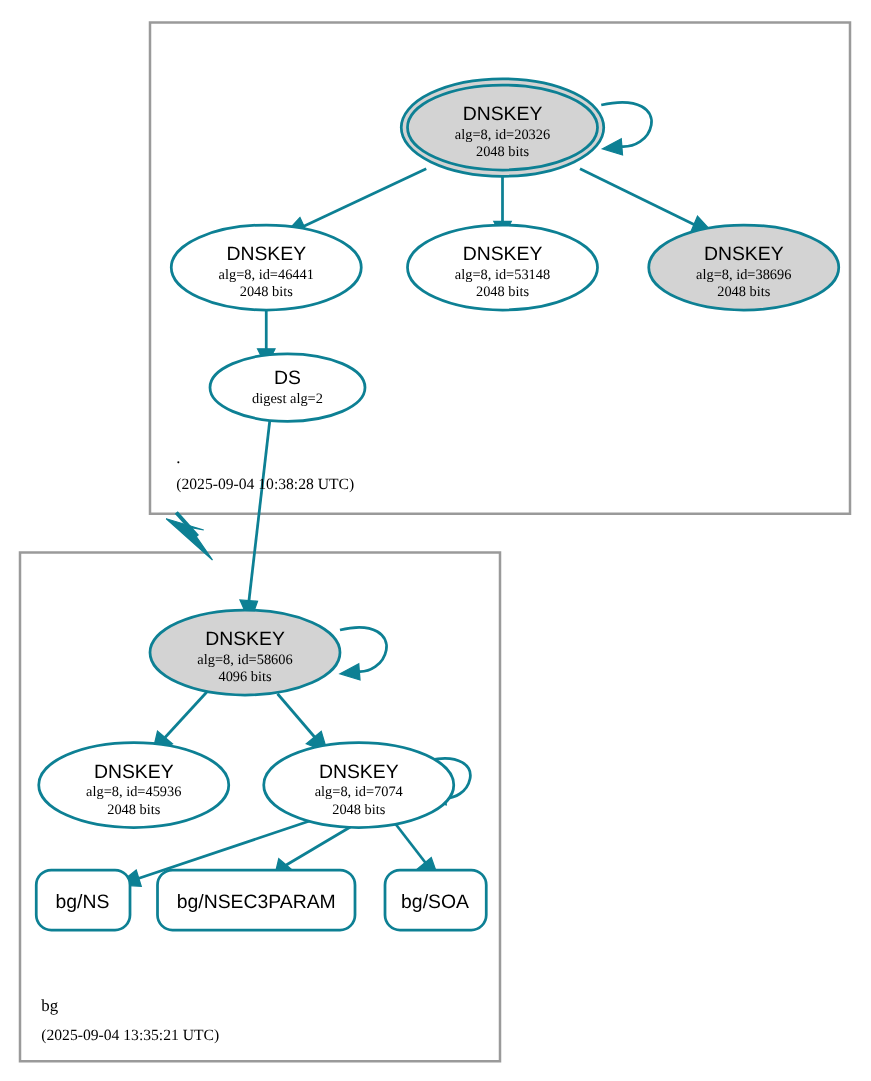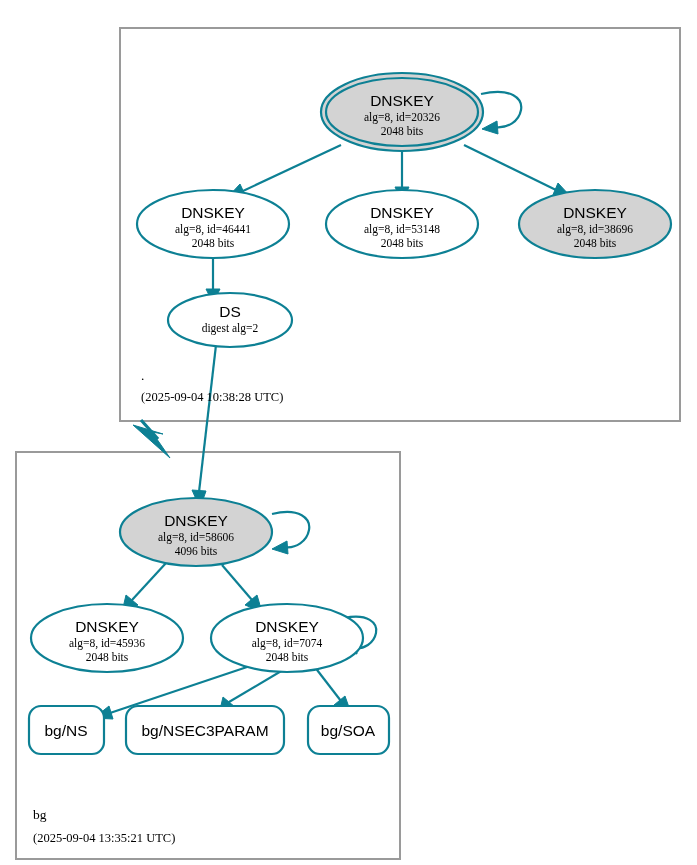--- a/index.html
+++ b/index.html
@@ -9,21 +9,21 @@
   }
   body {
     width: 697px;
     height: 865px;
     position: relative;
     font-family: "Liberation Sans", sans-serif;
     overflow: hidden;
   }
   #stage {
     position: absolute;
-    left: 0; top: 11px;
+    left: 0; top: 1px;
     width: 697px;
     height: 829px;
   }
   svg.graph {
     position: absolute;
     left: 0; top: 0;
     width: 697px;
     height: 865px;
   }
   .zone-box {

